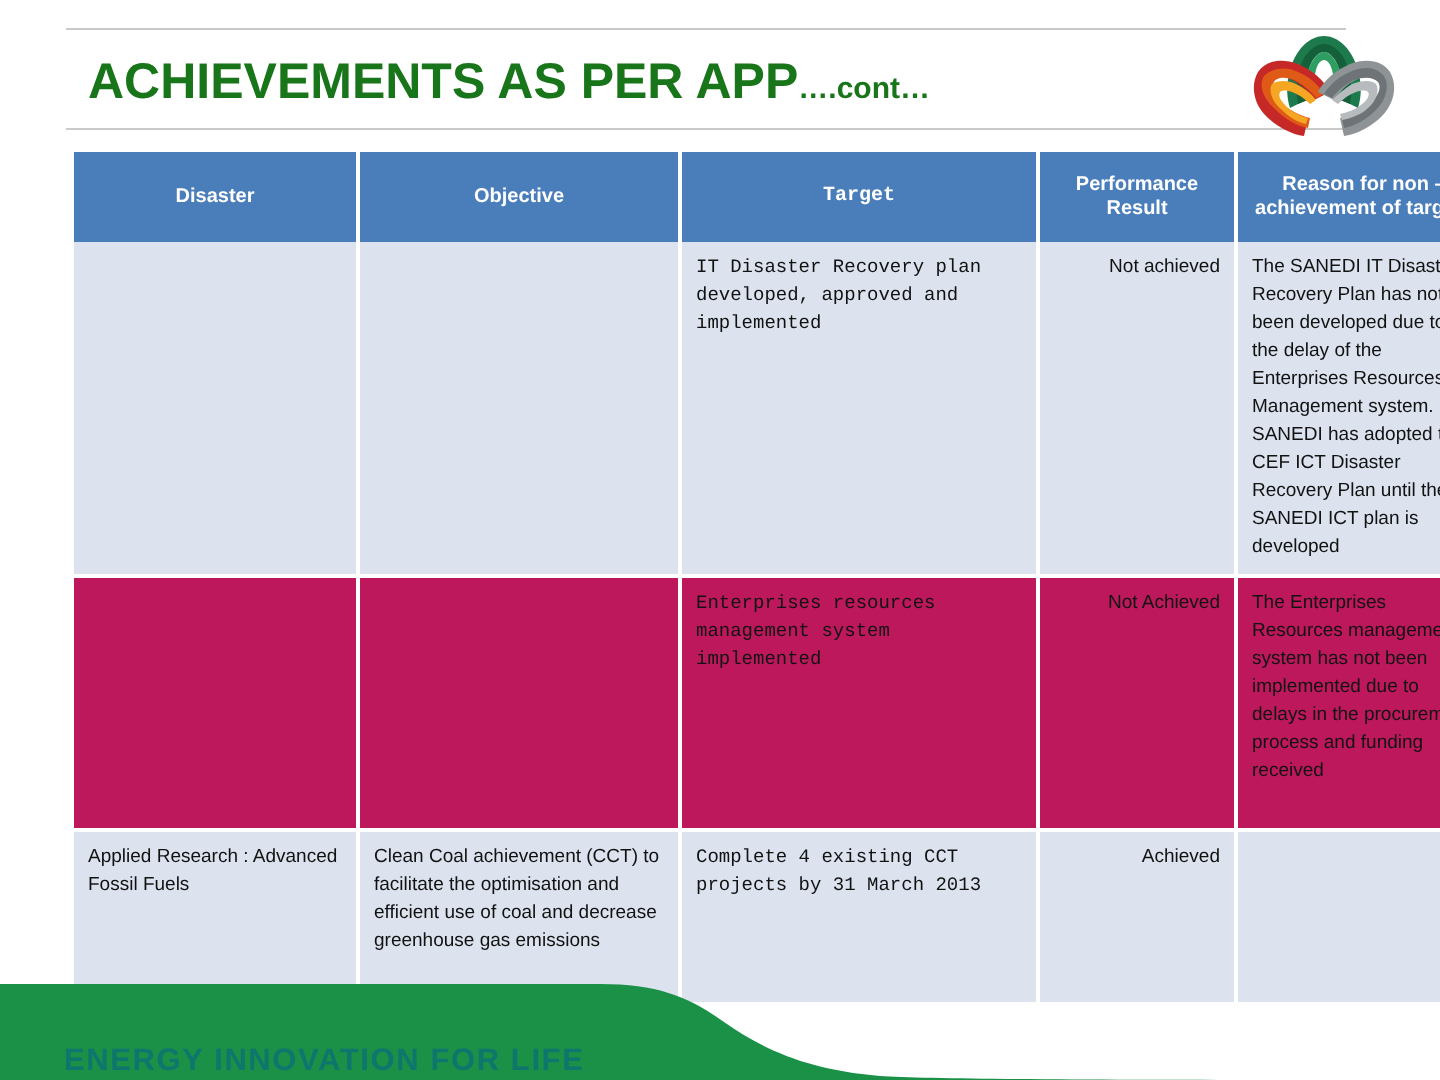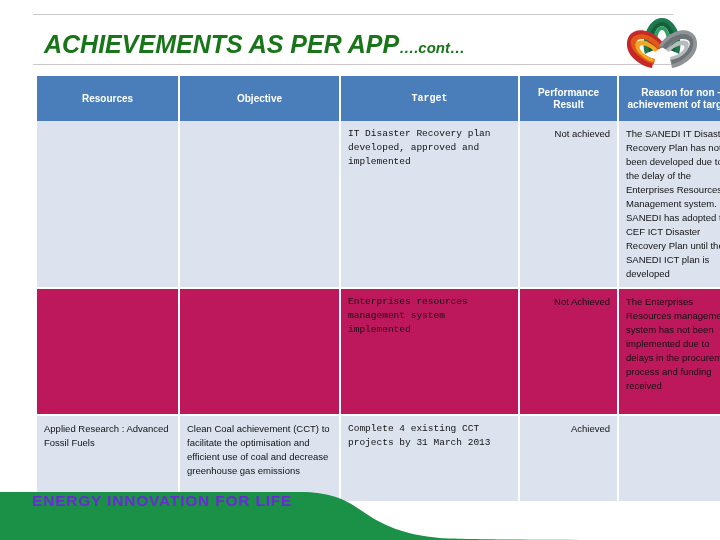--- a/index.html
+++ b/index.html
@@ -35,22 +35,21 @@
     background: #c9c9c9;
   }
   #page-title {
     position: absolute;
     left: 44px; top: 25px;
     font-size: 25px;
     font-weight: bold;
     color: #197519;
     letter-spacing: 0px;
     white-space: nowrap;
-    line-height: 38px;
-    font-style: italic;
+    line-height: 32px;
   }
   #page-title .cont {
     font-size: 15px;
     font-weight: bold;
     vertical-align: baseline;
   }
 
   
   #brand-logo {
     position: absolute;
@@ -105,24 +104,24 @@
   .col-reason    { width: 120px; }
 
   
   #footer-banner {
     position: absolute;
     left: 0; top: 471px;
     width: 720px; height: 69px;
   }
   #footer-tagline {
     position: absolute;
-    left: 32px; top: 492px;
+    left: 32px; top: 522px;
     font-size: 15.5px;
     font-weight: bold;
-    color: #6d28d9;
+    color: #0f766e;
     letter-spacing: 0.8px;
     white-space: nowrap;
   }
 </style>
 </head>
 <body>
 
 <div id="slide-title-area">
   <div id="rule-top"></div>
   <div id="page-title">
@@ -148,21 +147,21 @@
       <path d="M76 22 C80 29 78 38 72 44 C67 49 60 53 53 54 L51 45 C57 44 63 41 67 37 C71 33 73 29 71 26 C70 24 66 23 61 25 C56 27 51 31 48 36 L40 32 C43 26 49 21 56 18 C64 15 72 16 76 22 Z" fill="#8e9396"></path>
       <path d="M73 24 C76 29 74 36 69 41 C65 45 59 49 53 50 L52 45 C57 44 62 41 66 38 C70 34 72 30 70 27 C68 25 64 24 58 26 C54 28 50 31 47 35 L43 33 C46 28 51 24 56 22 C62 19 69 19 73 24 Z" fill="#6d7376"></path>
       <path d="M69 28 C71 31 69 37 65 40 C62 43 57 45 52 46 L51 43 C55 42 59 41 62 38 C65 36 66 33 65 32 C64 31 62 31 59 32 C56 33 53 35 50 38 L47 36 C50 33 54 30 57 28 C62 26 67 26 69 28 Z" fill="#b7bbbd"></path>
     </g>
   </svg>
 </div>
 
 <table id="achievements-table">
   <thead>
     <tr>
-      <th class="col-objective">Resources</th>
+      <th class="col-objective">Disaster</th>
       <th class="col-indicator">Objective</th>
       <th class="col-target">Target</th>
       <th class="col-result">Performance Result</th>
       <th class="col-reason">Reason for non – achievement of targets</th>
     </tr>
   </thead>
   <tbody>
     <tr class="row-1 row-shade-a">
       <td class="col-objective"></td>
       <td class="col-indicator"></td>

